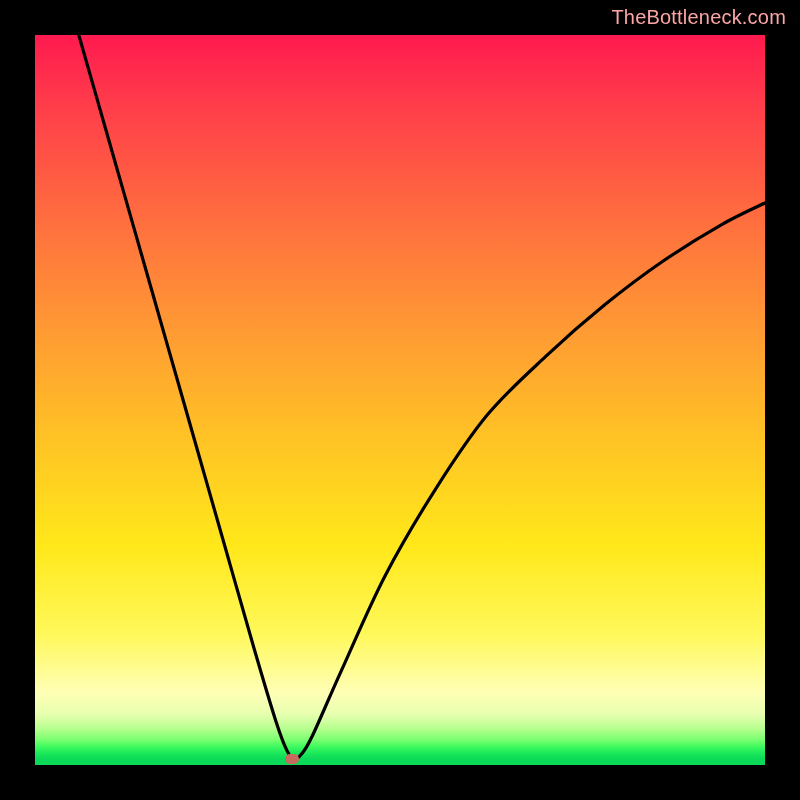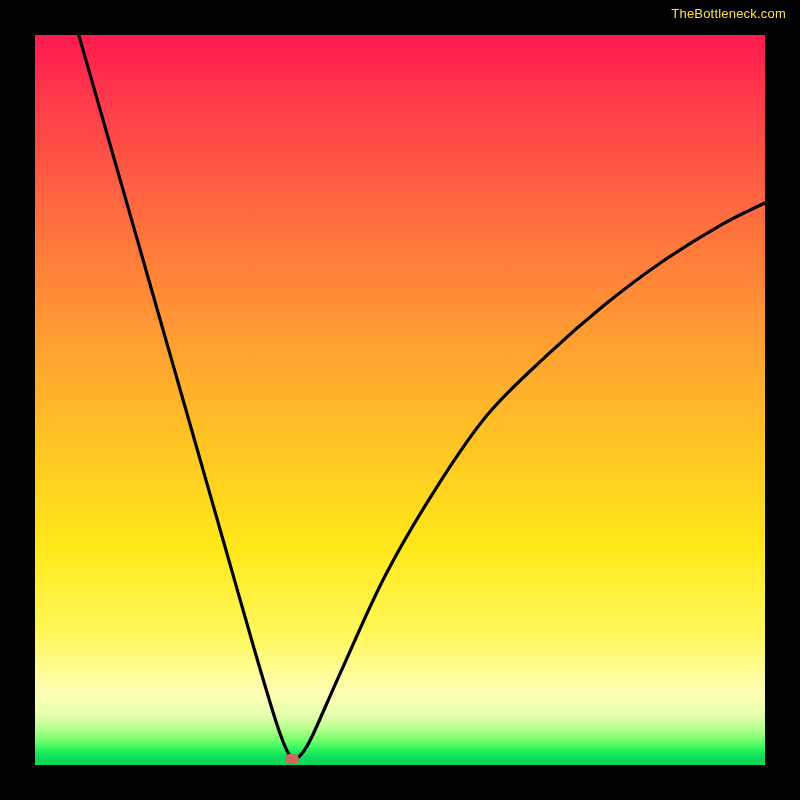--- a/index.html
+++ b/index.html
@@ -49,22 +49,22 @@
   .dot {
     position: absolute;
     width: 14px; height: 10px;
     background: #c96a5f;
     border-radius: 5px;
     transform: translate(-50%, -50%);
   }
   .watermark {
     position: absolute;
     top: 6px; right: 14px;
-    color: #fde047;
-    font-size: 13px;
+    color: #fca5a5;
+    font-size: 20px;
     font-weight: 500;
     letter-spacing: 0.2px;
     user-select: none;
   }
 </style>
 </head>
 <body>
 
 <div class="frame">
   <div class="plot">

